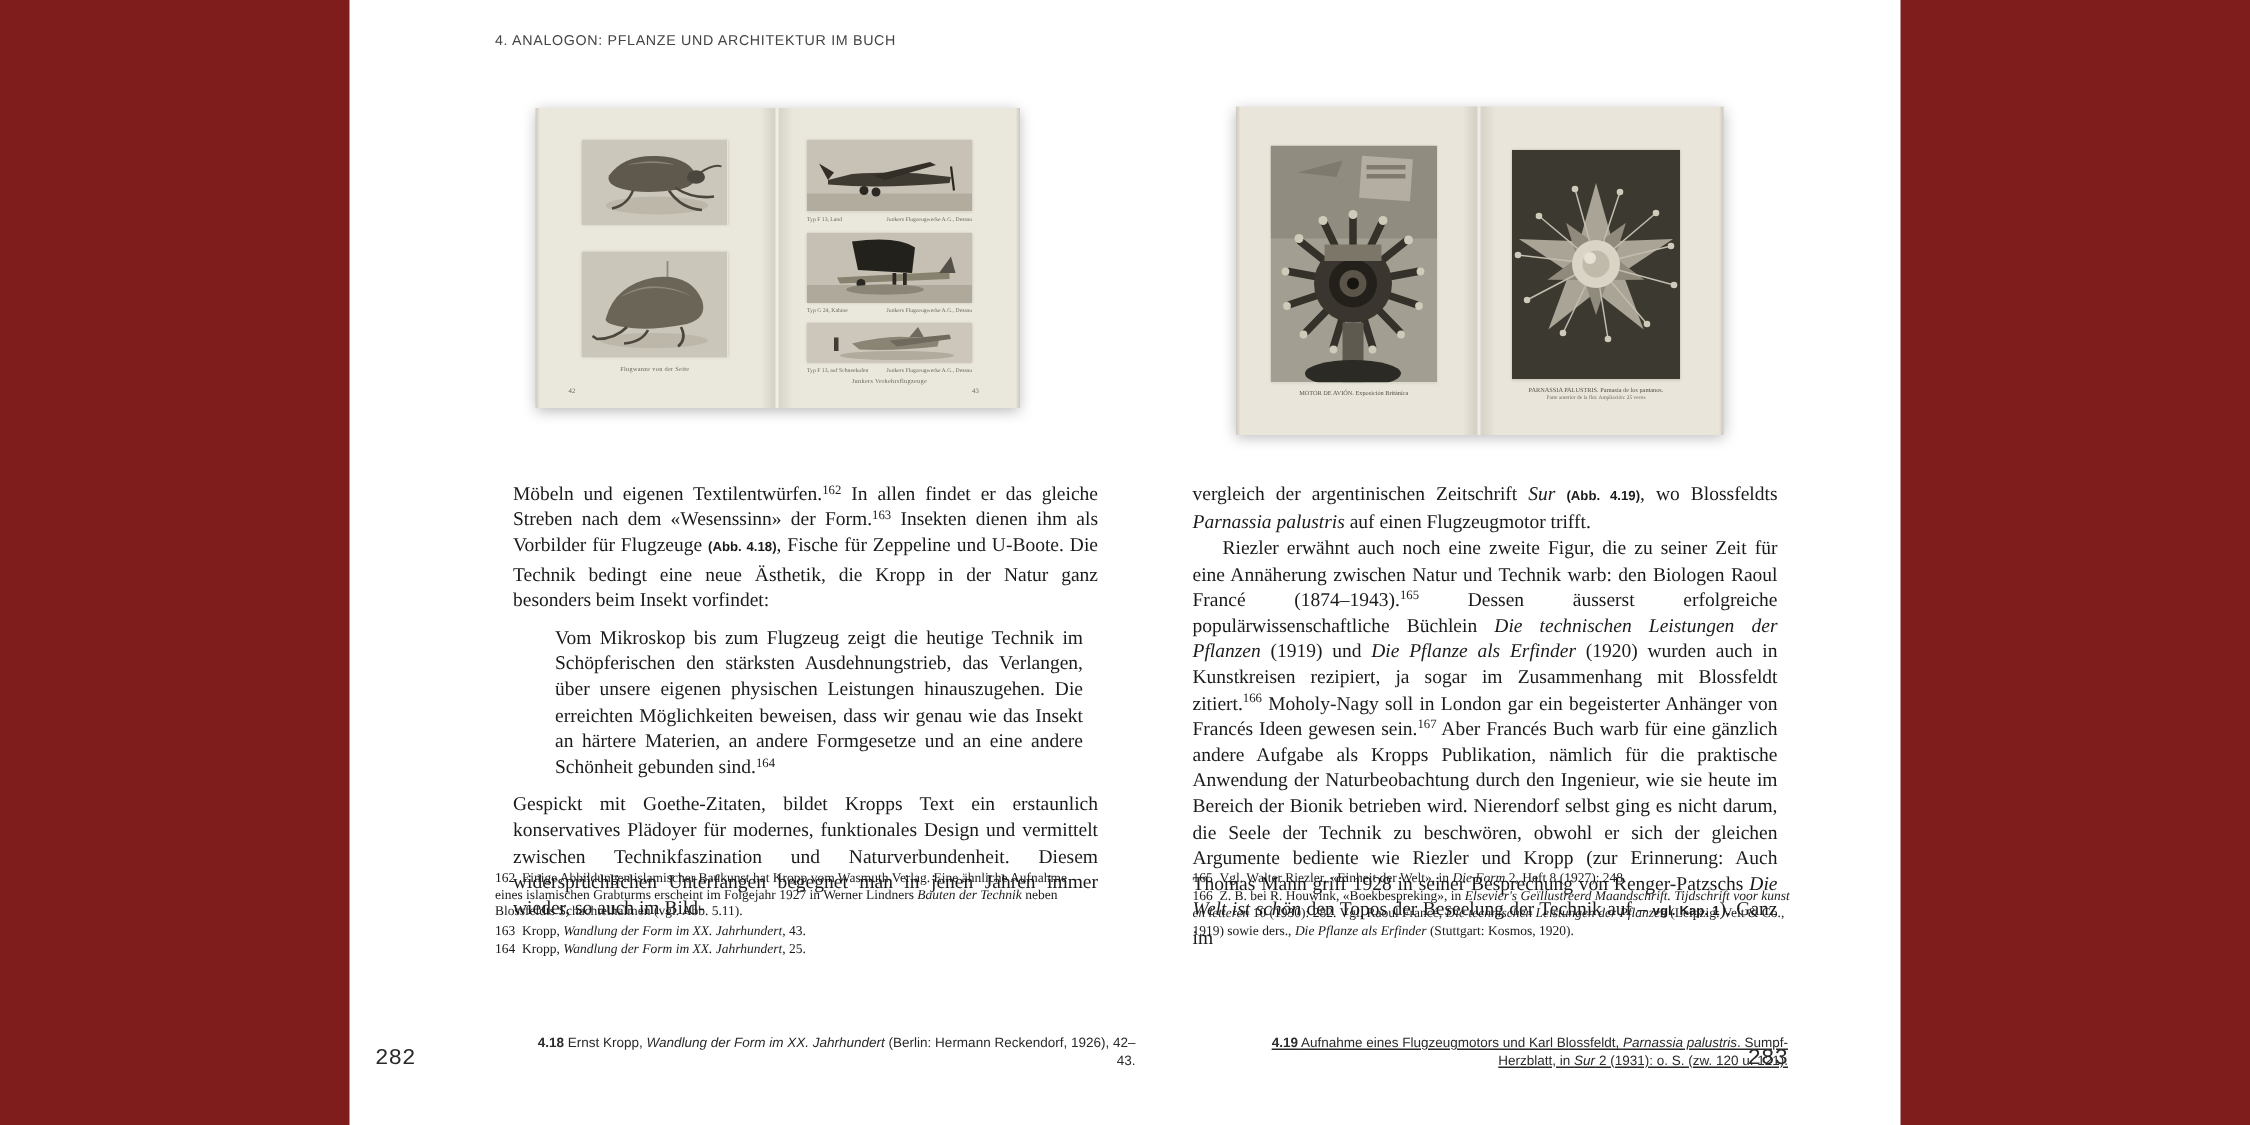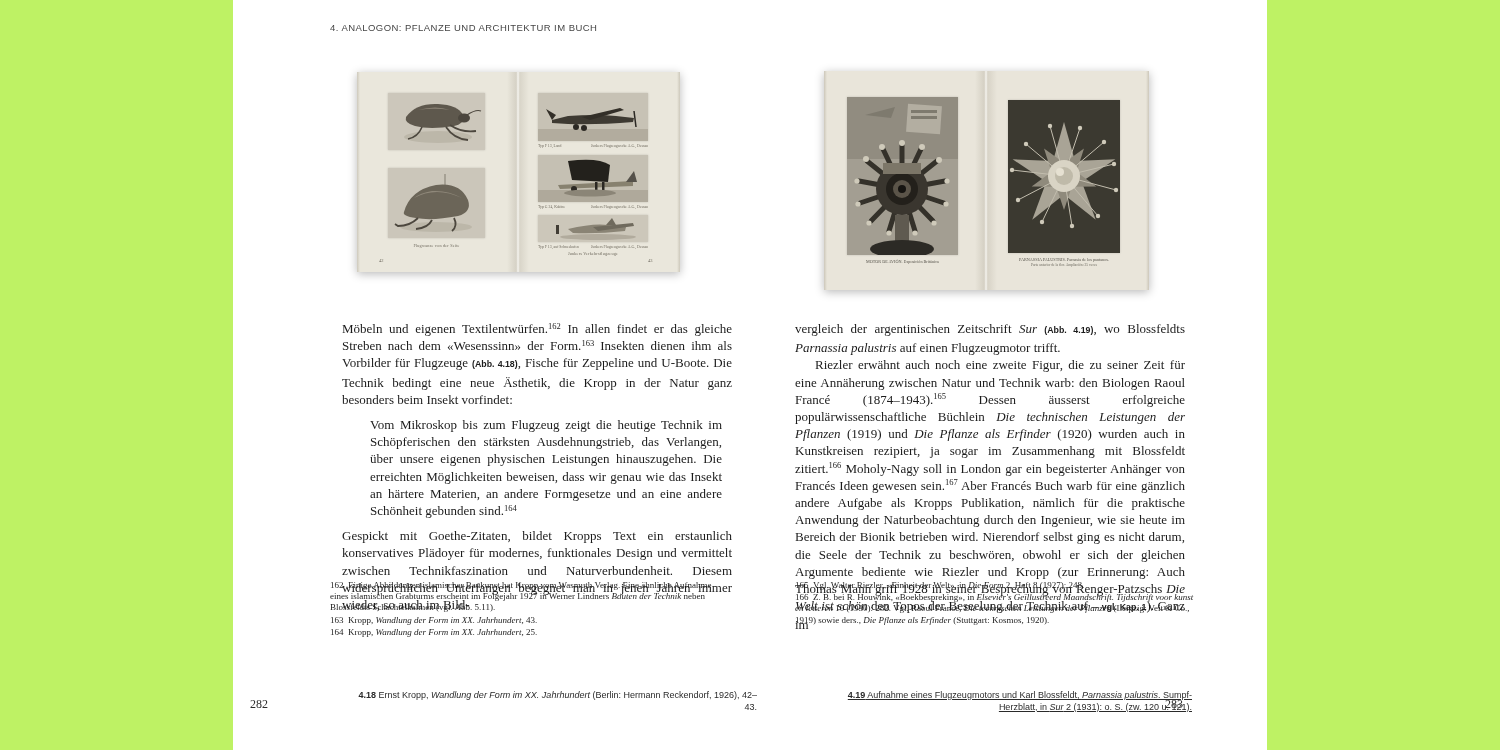--- a/index.html
+++ b/index.html
@@ -1,16 +1,16 @@
 <!DOCTYPE html>
 <html><head>
 <meta charset="utf-8">
 <style>
   html,body{margin:0;padding:0;background:#000;}
-  #stage{position:relative;width:1500px;height:750px;background:#bef264;overflow:hidden;
+  #stage{position:relative;width:1500px;height:750px;background:#7f1d1d;overflow:hidden;
          font-family:"Liberation Serif",serif;color:#1b1b1b;}
   .paper{position:absolute;left:233px;top:0;width:1034px;height:750px;background:#ffffff;}
 
   .running-head{position:absolute;left:97px;top:22px;font-family:"Liberation Sans",sans-serif;
     font-size:9.5px;letter-spacing:0.45px;color:#454545;}
 
   
   .col{position:absolute;width:390px;text-align:justify;font-size:13px;line-height:17.2px;}
   .col-left{left:97px;top:320px;margin-left:12px;}
   .col-right{left:562px;top:320px;}
@@ -25,21 +25,21 @@
   .footnotes{position:absolute;width:402px;font-size:9px;line-height:11.2px;text-align:left;}
   .fn-left{left:97px;top:580px;}
   .fn-right{left:562px;top:580px;}
   .footnote{margin:0 0 1px 0;}
 
   .figcaption{position:absolute;font-family:"Liberation Sans",sans-serif;font-size:9px;
     line-height:11.5px;color:#2a2a2a;text-align:right;}
   .cap-left{left:124px;top:690px;width:400px;}
   .cap-right{left:589px;top:690px;width:370px;text-decoration:underline;}
 
-  .folio{position:absolute;font-family:Liberation Serif, serif;font-size:12px;color:#2a2a2a;}
+  .folio{position:absolute;font-family:Liberation Mono, monospace;font-size:15px;color:#2a2a2a;}
   .folio-282{left:17px;top:697px;}
   .folio-283{left:932px;top:697px;width:50px;text-align:left;}
 
   
   .fig{position:absolute;box-shadow:0 2px 9px rgba(0,0,0,0.28);}
   .fig418{left:124px;top:72px;width:323px;height:200px;background:#eae7dc;}
   .fig419{left:591px;top:71px;width:325px;height:219px;background:#e9e5da;}
   .gutter{position:absolute;top:0;bottom:0;width:22px;
     background:linear-gradient(90deg,rgba(0,0,0,0) 0%,rgba(90,80,60,0.14) 42%,rgba(255,255,255,0.55) 50%,rgba(90,80,60,0.12) 58%,rgba(0,0,0,0) 100%);}
   .fig418 .gutter{left:150px;}

